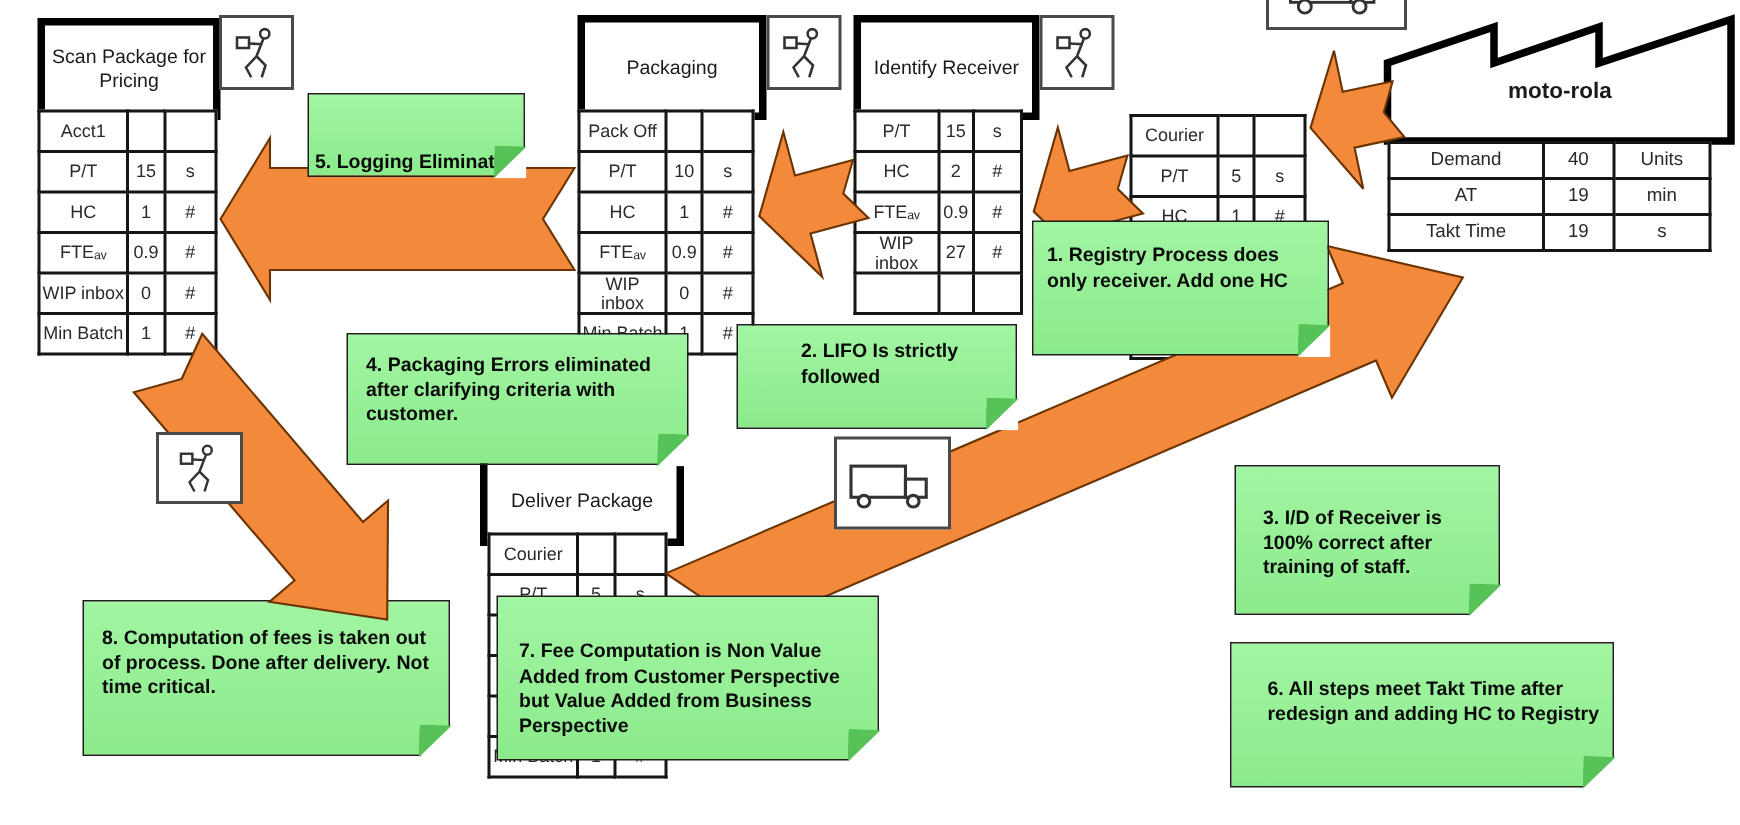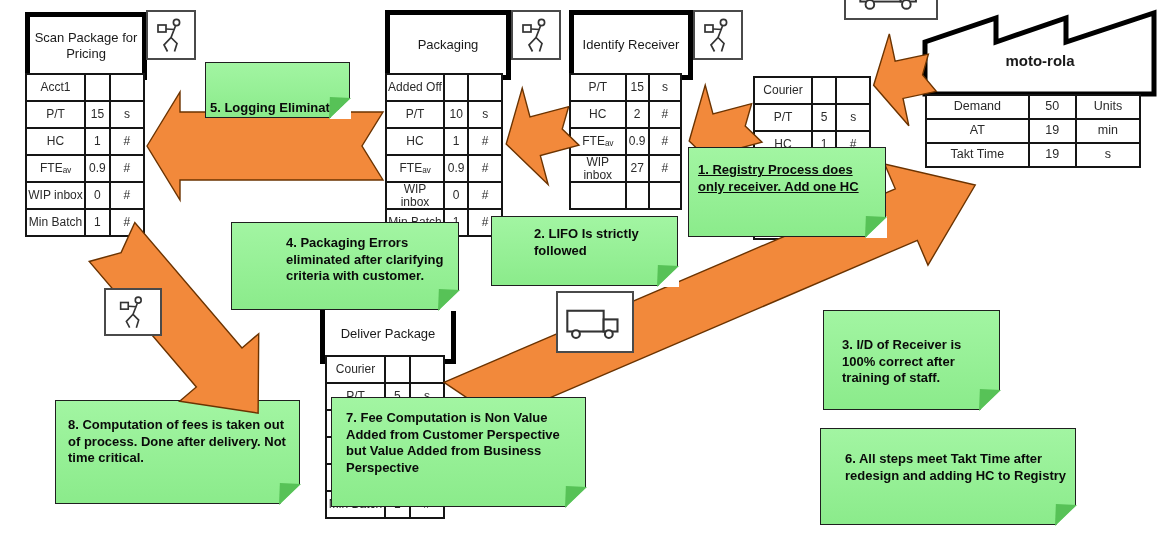--- a/index.html
+++ b/index.html
@@ -90,21 +90,21 @@
     </table>
 
   <table class="vsm" style="left:385px;top:73px;width:118px;">
     <colgroup>
         <col style="width:50%">
         <col style="width:21%">
         <col style="width:29%">
       </colgroup>
     <tbody>
         <tr>
-          <td>Added Off</td>
+          <td>Pack Off</td>
           <td></td>
           <td></td>
         </tr>
     <tr>
           <td>P/T</td>
           <td>10</td>
           <td>s</td>
         </tr>
     <tr>
           <td>HC</td>
@@ -251,21 +251,21 @@
 
   <table class="vsm fact" style="left:925px;top:94px;width:216px;padding-left:45px;">
     <colgroup>
         <col style="width:48%">
         <col style="width:22%">
         <col style="width:30%">
       </colgroup>
     <tbody>
         <tr>
           <td>Demand</td>
-          <td>50</td>
+          <td>40</td>
           <td>Units</td>
         </tr>
     <tr>
           <td>AT</td>
           <td>19</td>
           <td>min</td>
         </tr>
     <tr>
           <td>Takt Time</td>
           <td>19</td>
@@ -330,38 +330,38 @@
   </div>
 
   <div class="note" style="left:205px;top:62px;width:145px;height:56px;display:flex;align-items:flex-end;justify-content:center;">
     <div class="note-text" style="text-align:center;">5. Logging Eliminated</div>
     <div class="fold">
         <i class="cut"></i>
         <i class="flap"></i>
       </div>
   </div>
 
-  <div class="note" style="left:231px;top:222px;width:228px;height:88px;padding-left:42px;">
+  <div class="note" style="left:231px;top:222px;width:228px;height:88px;">
     <div class="note-text" style="padding:12px 10px 0 12px;">4. Packaging Errors eliminated after clarifying criteria with customer.</div>
     <div class="fold">
         <i class="cut"></i>
         <i class="flap"></i>
       </div>
   </div>
 
   <div class="note" style="left:491px;top:216px;width:187px;height:70px;">
     <div class="note-text" style="padding:9px 6px 0 42px;">2. LIFO Is strictly followed</div>
     <div class="fold">
         <i class="cut"></i>
         <i class="flap"></i>
       </div>
   </div>
 
   <div class="note" style="left:688px;top:147px;width:198px;height:90px;">
-    <div class="note-text" style="padding:14px 22px 0 9px;text-decoration:underline;">1. Registry Process does only receiver. Add one HC</div>
+    <div class="note-text" style="padding:14px 22px 0 9px;">1. Registry Process does only receiver. Add one HC</div>
     <div class="fold">
         <i class="cut"></i>
         <i class="flap"></i>
       </div>
   </div>
 
   <div class="note" style="left:823px;top:310px;width:177px;height:100px;">
     <div class="note-text" style="padding:26px 4px 0 18px;">3. I/D of Receiver is 100% correct after training of staff.</div>
     <div class="fold">
         <i class="cut"></i>
@@ -379,21 +379,21 @@
 
   <div class="note" style="left:55px;top:400px;width:245px;height:104px;">
     <div class="note-text" style="padding:16px 6px 0 12px;">8. Computation of fees is taken out of process. Done after delivery. Not time critical.</div>
     <div class="fold">
         <i class="cut"></i>
         <i class="flap"></i>
       </div>
   </div>
 
   <div class="note" style="left:331px;top:397px;width:255px;height:110px;">
-    <div class="note-text" style="padding:12px 4px 0 14px;">7. Fee Computation is Non Value Added from Customer Perspective but Value Added from Business Perspective</div>
+    <div class="note-text" style="padding:28px 4px 0 14px;">7. Fee Computation is Non Value Added from Customer Perspective but Value Added from Business Perspective</div>
     <div class="fold">
         <i class="cut"></i>
         <i class="flap"></i>
       </div>
   </div>
 
   <svg class="arrow-layer" width="1160" height="550" style="z-index:5;">
     <g transform="translate(112,242) rotate(49.5)">
       <polygon class="o" points="14,0 0,-30 165,-30 165,-52 225,0 165,52 165,30 0,30"></polygon>
     </g>

